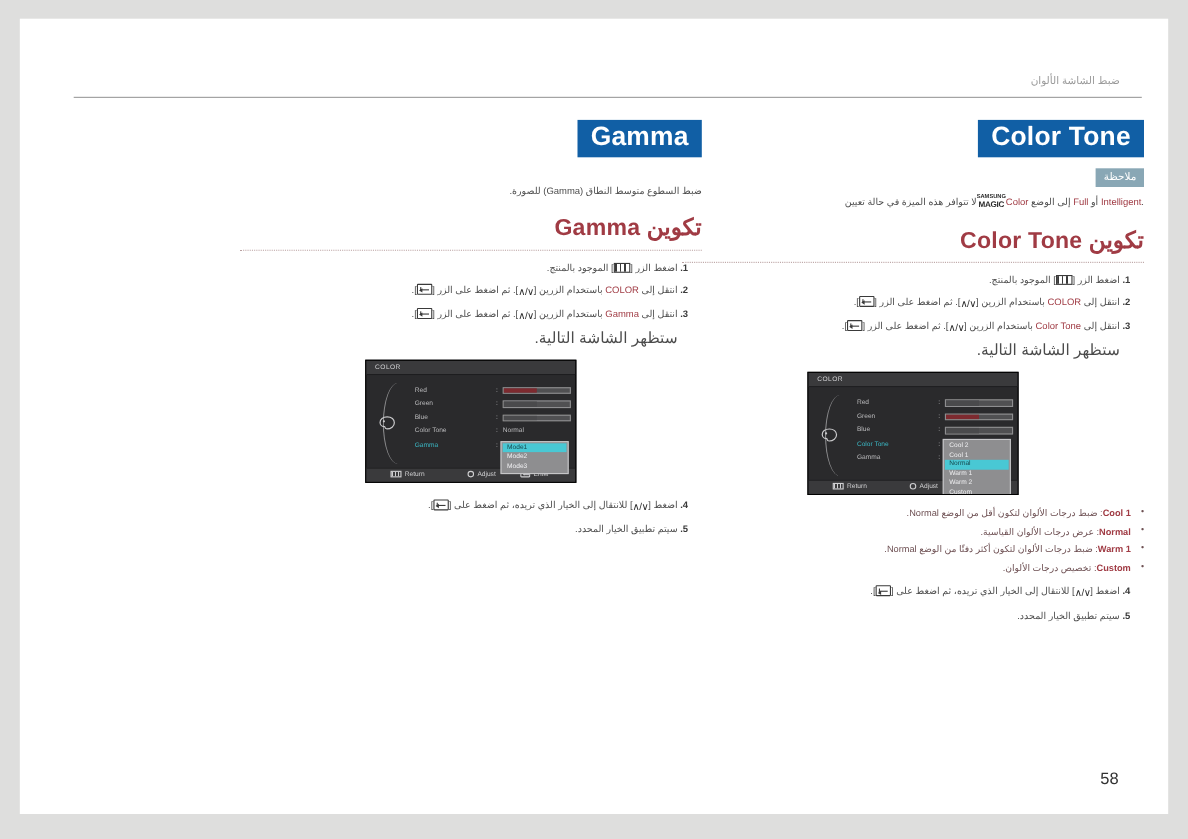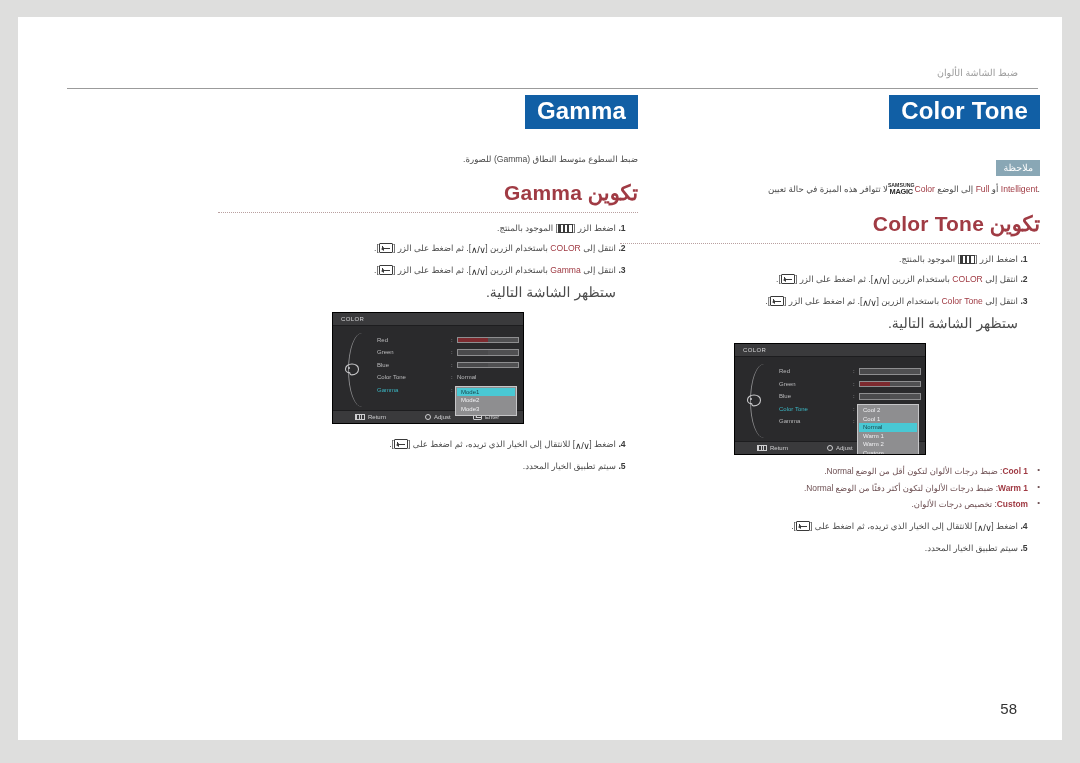--- a/index.html
+++ b/index.html
@@ -26,21 +26,21 @@
     direction: rtl;
     letter-spacing: .4px;
   }
   .head-rule {
     position: absolute;
     top: 71px; left: 49px; right: 24px;
     height: 1px; background: #9b9b9b;
   }
 
   
-  .col { position: absolute; top: 78px; }
+  .col { position: absolute; top: 92px; }
   .col-right { right: 22px;  width: 420px; }   
   .col-left  { left: 200px;  width: 420px; }   
 
   
   .chip {
     display: inline-block;
     background: #115fa5;
     color: #ffffff;
     font-size: 24px;
     font-weight: bold;
@@ -283,21 +283,21 @@
 
   <div class="run-head">ضبط الشاشة الألوان</div>
   <div class="head-rule"></div>
 
   <div class="col col-right">
 
     <div class="chip-row">
       <span class="chip">Color Tone</span>
     </div>
 
-    <div style="margin-top:28px;text-align:right;">
+    <div style="margin-top:8px;text-align:right;">
       <span class="note-badge">ملاحظة</span>
       <div class="note-body">
         <span>.</span><span class="kw">Intelligent</span><span> أو </span><span class="kw">Full</span><span> إلى الوضع </span><span class="kw">Color</span><span class="magic"><span>SAMSUNG</span><b>MAGIC</b></span><span>لا تتوافر هذه الميزة في حالة تعيين </span>
       </div>
     </div>
 
     <div class="sec-head">تكوين Color Tone</div>
     <div class="dotted"></div>
 
     <ol class="steps">
@@ -366,20 +366,21 @@
       </div>
       <div class="osd-foot">
         <span style="left:22px;"><i class="fi fi-menu"></i><span>Return</span></span>
         <span style="left:92px;"><i class="fi fi-adj"></i><span>Adjust</span></span>
         <span style="left:140px;"><i class="fi fi-ent"></i><span>Enter</span></span>
       </div>
     </div>
 
     <ul class="bullets">
       <li><span class="opt">Cool 1</span><span>: ضبط درجات الألوان لتكون أقل من الوضع Normal.</span></li>
+      <li><span class="opt">Normal</span><span>: عرض درجات الألوان القياسية.</span></li>
       <li><span class="opt">Warm 1</span><span>: ضبط درجات الألوان لتكون أكثر دفئًا من الوضع Normal.</span></li>
       <li><span class="opt">Custom</span><span>: تخصيص درجات الألوان.</span></li>
     </ul>
 
     <ol class="steps" start="4" style="margin-top:9px;">
       <li>
         <span>اضغط [</span><span class="key key-ud">∧/∨</span><span>] للانتقال إلى الخيار الذي تريده، ثم اضغط على [</span><span class="key key-enter"></span><span>].</span>
       </li>
       <li>
         <span>سيتم تطبيق الخيار المحدد.</span>

